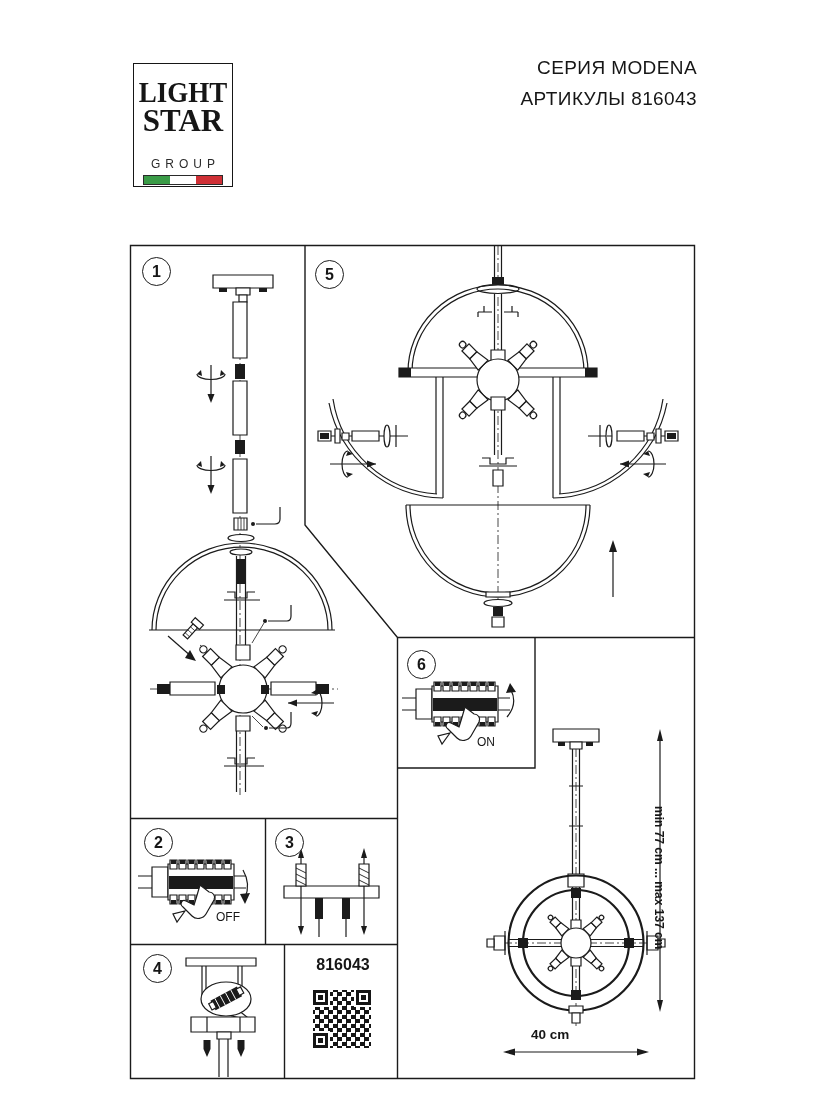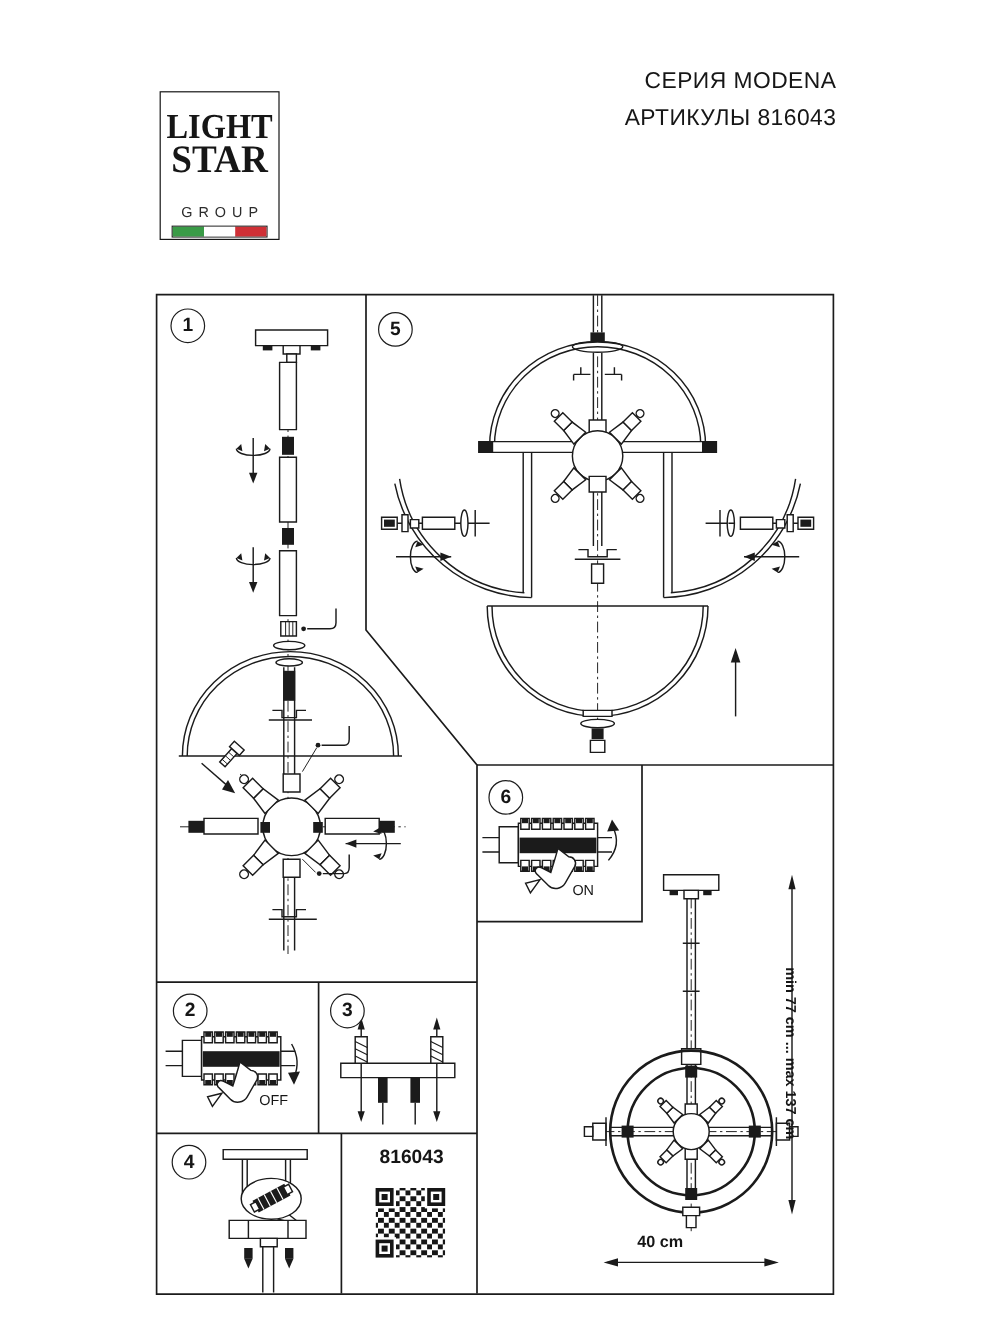--- a/index.html
+++ b/index.html
@@ -1,20 +1,20 @@
 <!DOCTYPE html>
 <html><head>
 <meta charset="utf-8">
 <style>
   html,body{margin:0;padding:0;background:#ffffff;}
   #page{position:relative;width:826px;height:1117px;background:#fff;overflow:hidden;
         font-family:"Liberation Sans", sans-serif;color:#161616;}
   .abs{position:absolute;}
   
-  #logo{left:133px;top:76px;width:100px;height:124px;border:1.5px solid #161616;
+  #logo{left:133px;top:63px;width:100px;height:124px;border:1.5px solid #161616;
         background:#fff;text-align:center;box-sizing:border-box;}
   #logo .l1{margin-top:15px;font-family:"Liberation Serif",serif;font-weight:700;
         font-size:27px;line-height:26px;letter-spacing:0px;transform:scaleY(1.08);}
   #logo .l2{font-family:"Liberation Serif",serif;font-weight:700;font-size:31px;
         line-height:29px;transform:scaleY(1.05);}
   #logo .l3{margin-top:23px;font-size:12px;letter-spacing:5px;font-weight:400;
         color:#2b2b2b;text-indent:5px;}
   #flag{margin:4px auto 0;width:78px;height:8px;border:1px solid #2a2a2a;display:flex;}
   #flag div{flex:1;height:100%;}
   #titleblock{right:129px;top:52px;text-align:right;font-weight:400;}

